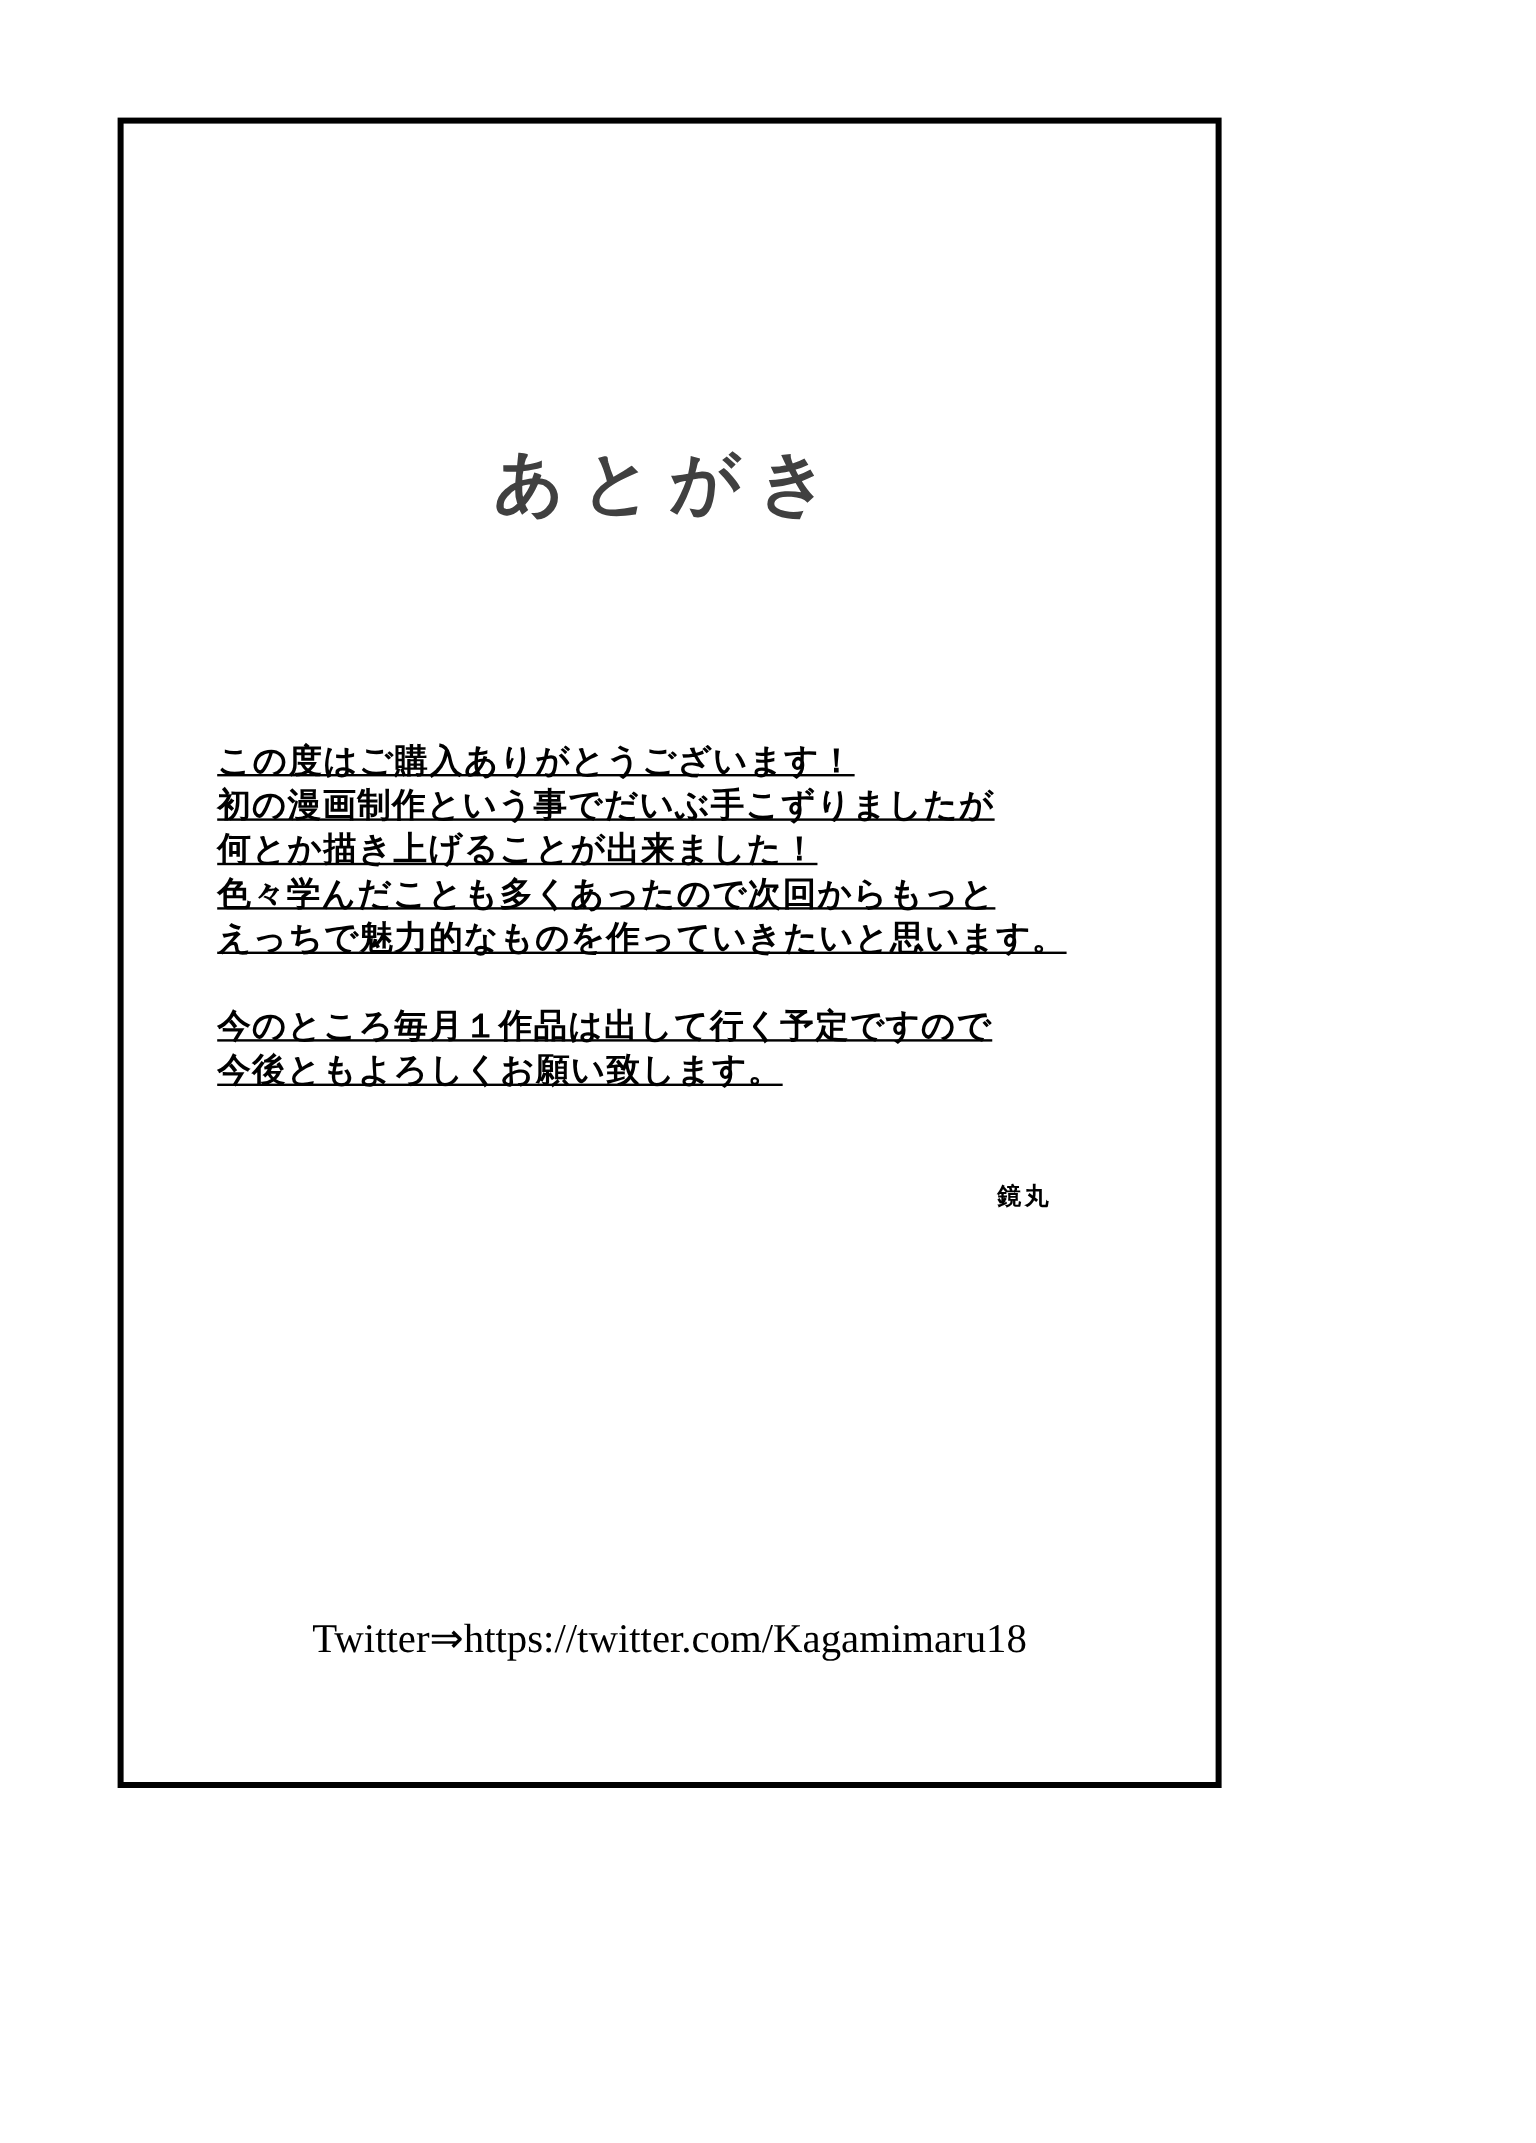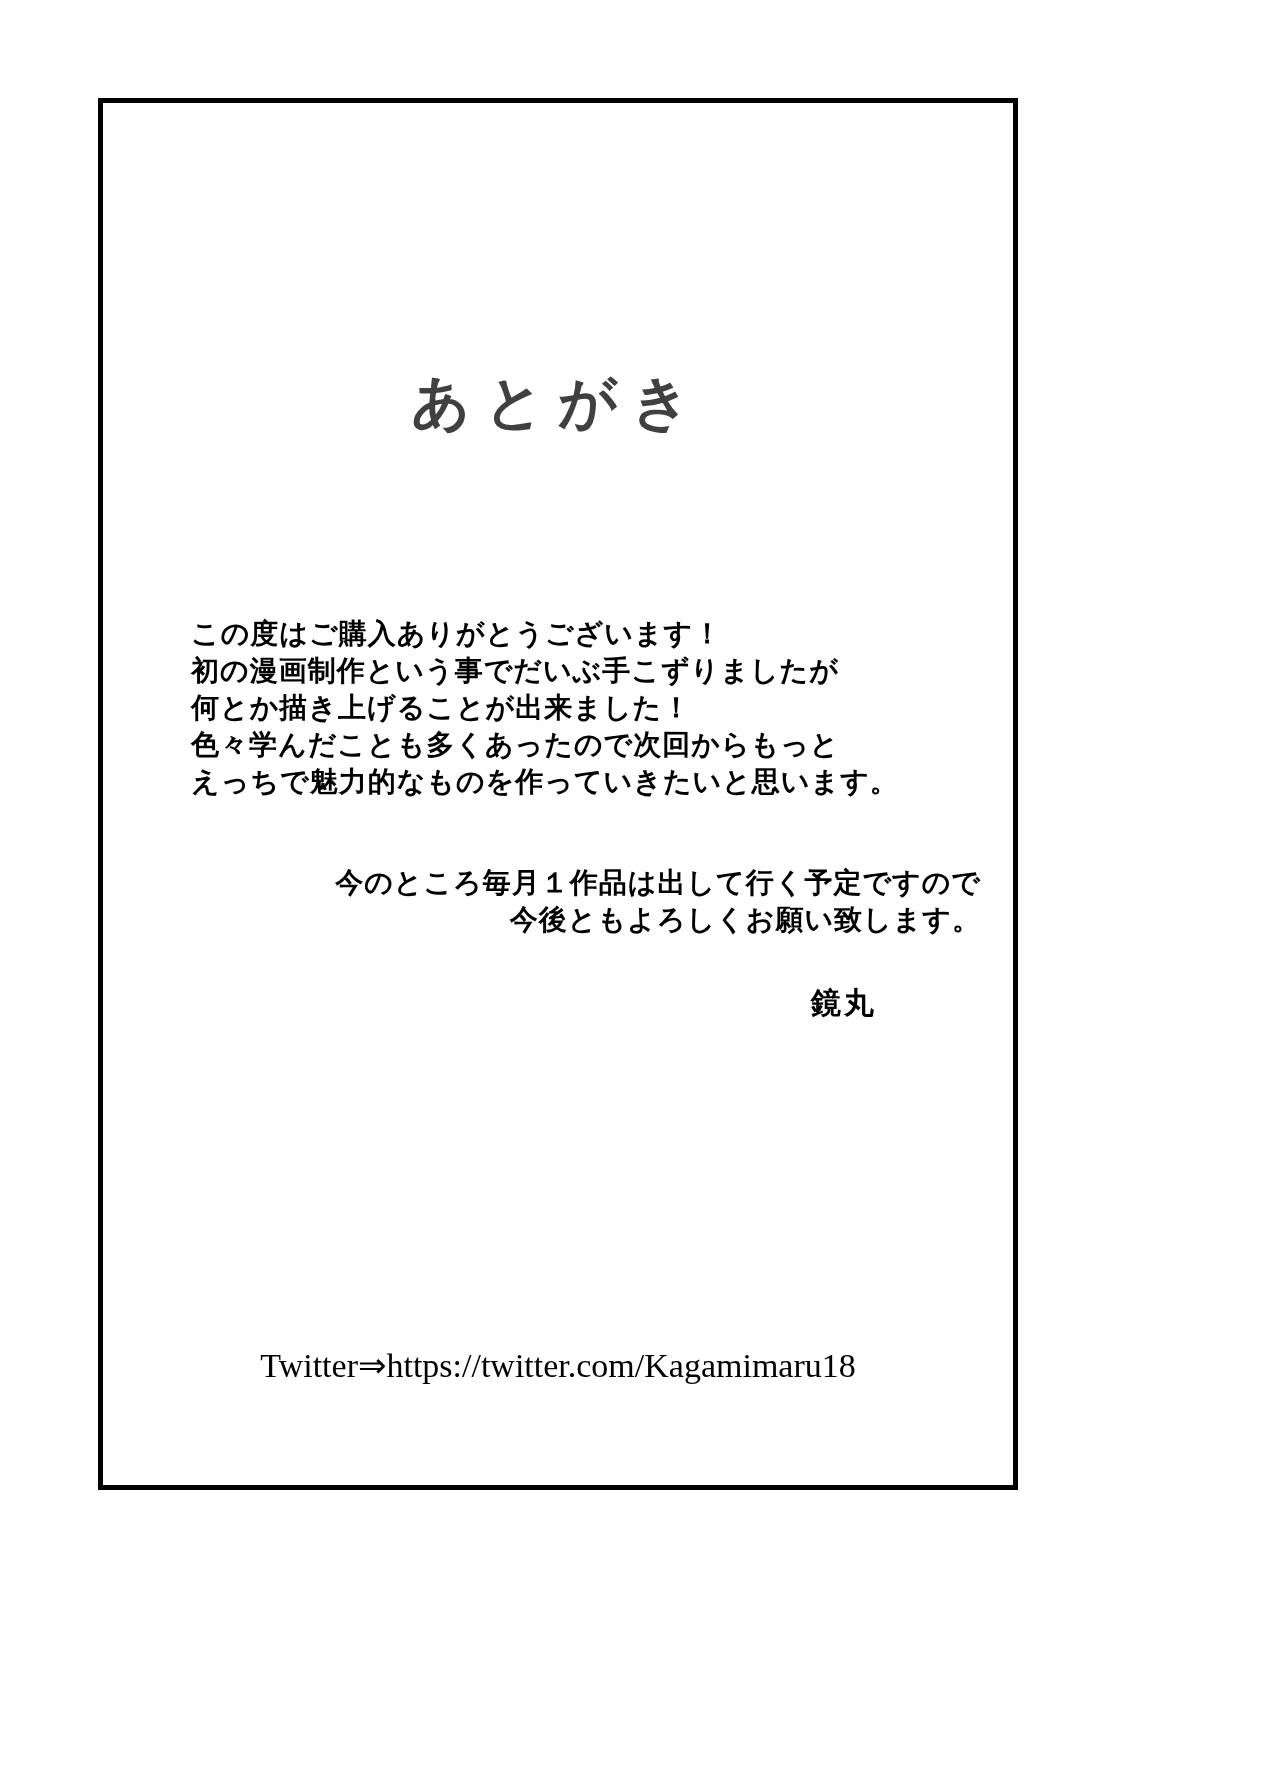--- a/index.html
+++ b/index.html
@@ -41,48 +41,48 @@
     text-align: center;
     font-family: "DejaVu Sans", sans-serif;
     font-weight: bold;
     font-size: 58px;
     letter-spacing: 14px;
     line-height: 1;
     color: #404040;
   }
   .body-block {
     position: absolute;
-    left: 88px;
+    left: 78px;
     top: 512px;
     width: 790px;
+    text-decoration: underline;
   }
   .para {
     font-family: "DejaVu Sans", sans-serif;
     font-weight: bold;
     font-size: 28px;
     line-height: 37px;
     letter-spacing: 1px;
     color: #000000;
     white-space: pre-line;
   }
   .para.second {
-    margin-top: 64px;
-    text-align: right;
+    margin-top: 36px;
   }
   .signature {
     position: absolute;
     left: 82px;
     top: 880px;
     width: 790px;
     text-align: right;
     padding-right: 98px;
     box-sizing: border-box;
     font-family: "DejaVu Sans", sans-serif;
     font-weight: bold;
-    font-size: 30px;
+    font-size: 20px;
     letter-spacing: 3px;
     color: #000000;
   }
   .footer-link {
     position: absolute;
     left: 0;
     top: 1242px;
     width: 100%;
     text-align: center;
     font-family: Liberation Serif, serif;

